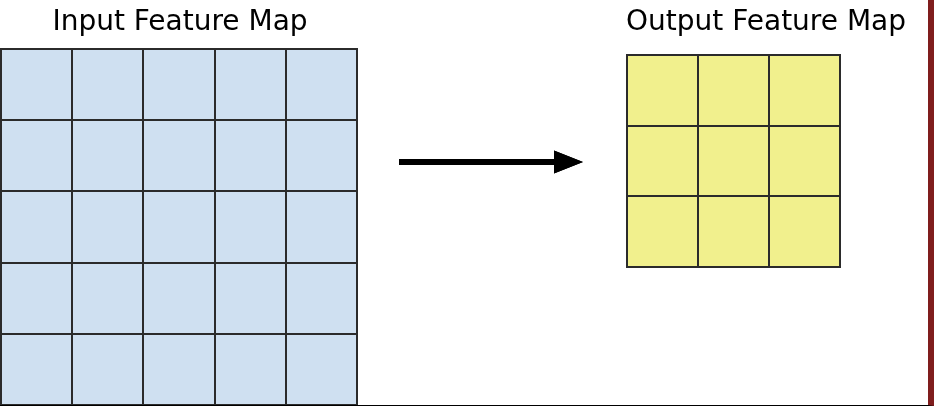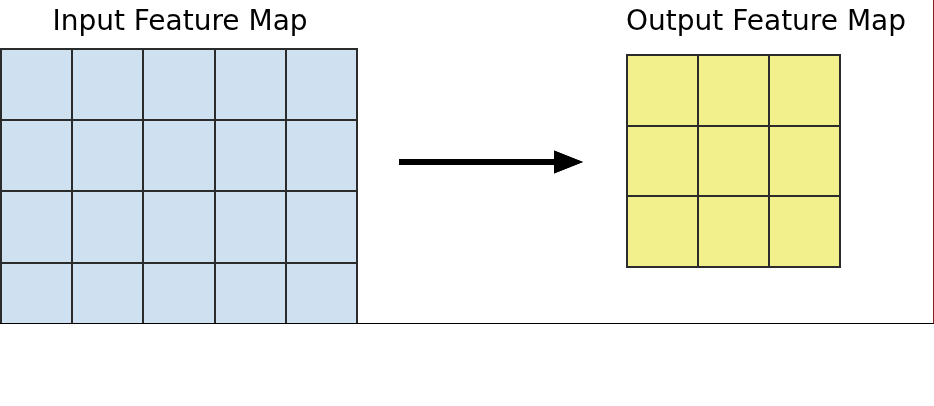--- a/index.html
+++ b/index.html
@@ -6,24 +6,24 @@
     margin: 0;
     padding: 0;
     background: #ffffff;
   }
   body {
     font-family: "DejaVu Sans", sans-serif;
   }
   #canvas {
     position: relative;
     width: 934px;
-    height: 324px;
+    height: 406px;
     background: #ffffff;
     overflow: hidden;
-    border-right: 1px solid #7f1d1d;
+    border-right: 6px solid #7f1d1d;
     border-bottom: 1px solid #000000;
     box-sizing: border-box;
   }
 
   
   .map-title {
     position: absolute;
     font-family: "DejaVu Sans", sans-serif;
     font-size: 28px;
     font-weight: 400;

